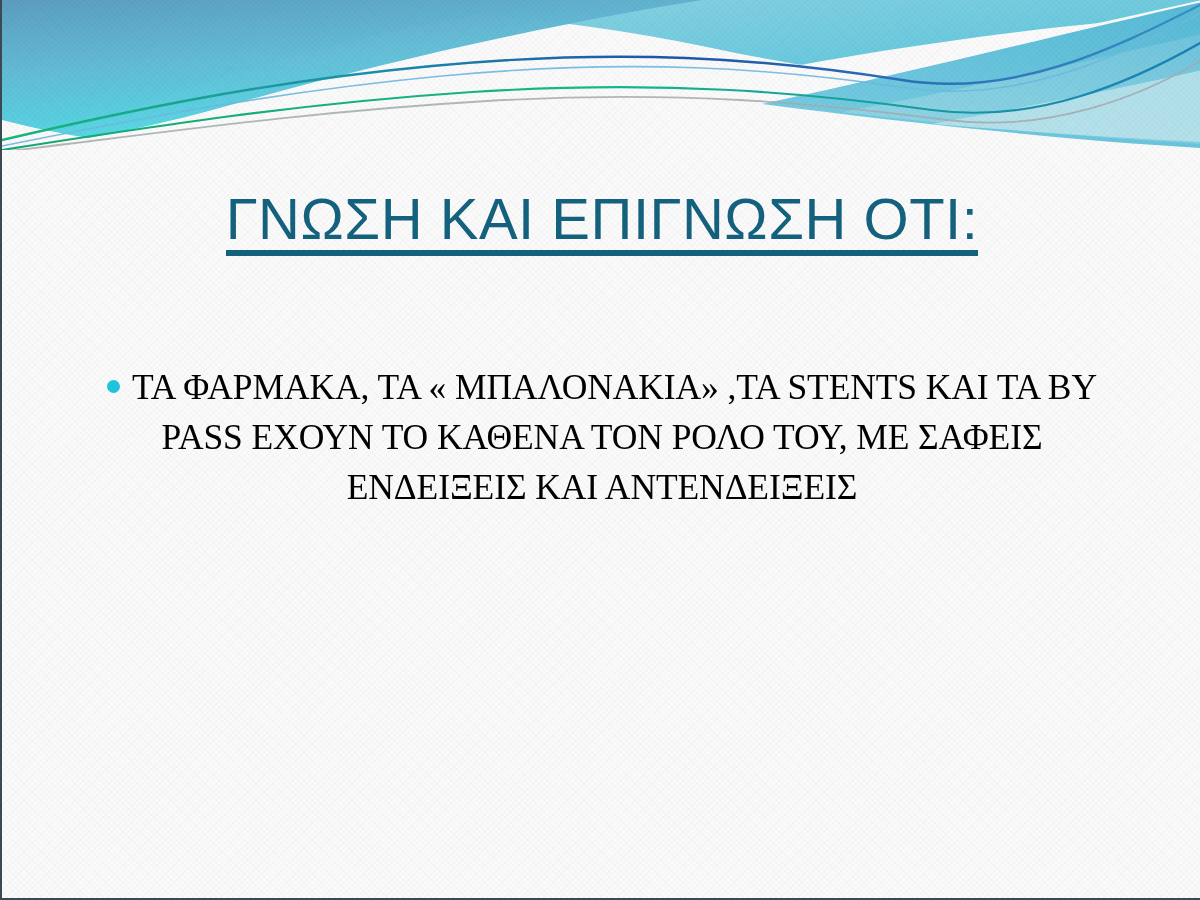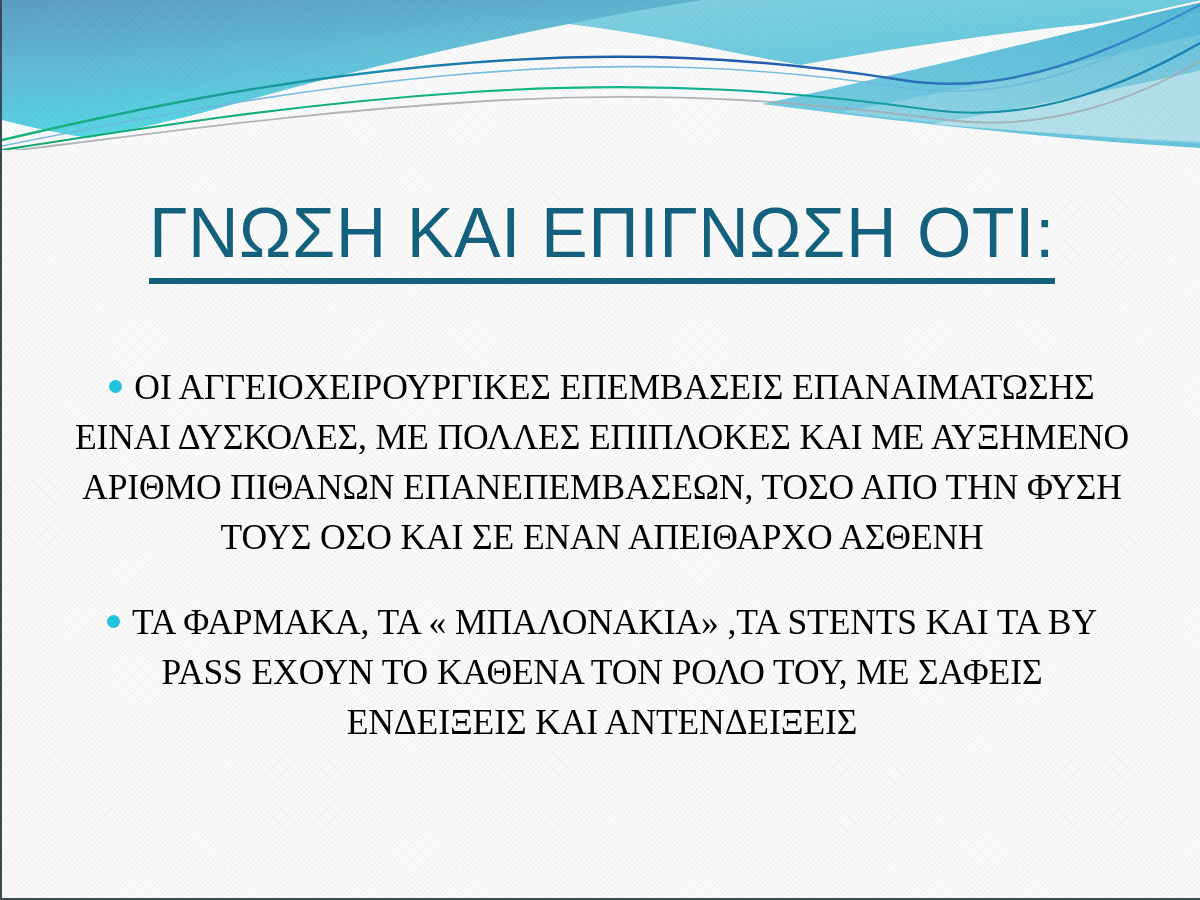--- a/index.html
+++ b/index.html
@@ -52,26 +52,26 @@
     position: absolute;
     top: 150px;
     left: 0;
     width: 1200px;
     text-align: center;
     z-index: 4;
   }
   #slide-title {
     display: inline-block;
     font-family: "Liberation Sans", "DejaVu Sans", sans-serif;
-    font-size: 70px;
+    font-size: 58px;
     line-height: 1.05;
     font-weight: 400;
     letter-spacing: 0.5px;
     color: #14617d;
-    padding-bottom: 8px;
+    padding-bottom: 0;
     border-bottom: 6px solid #14617d;
     white-space: nowrap;
   }
 
   
   #body-block {
     position: absolute;
     top: 326px;
     left: 72px;
     width: 1056px;
@@ -162,23 +162,20 @@
       <path d="M0,152 C150,134 300,112 485,101 C675,90 815,103 945,120 C1048,133 1140,96 1200,60" fill="none" stroke="#a3abb0" stroke-width="1.8" opacity="0.85"></path>
     </svg>
   </div>
 
   <div id="title-block">
     <h1 id="slide-title">ΓΝΩΣΗ ΚΑΙ ΕΠΙΓΝΩΣΗ ΟΤΙ:</h1>
   </div>
 
   <div id="body-block">
 
-    <p class="bullet-para">
-      <span class="bullet-dot"></span><span class="bullet-text">ΟΙ ΑΓΓΕΙΟΧΕΙΡΟΥΡΓΙΚΕΣ ΕΠΕΜΒΑΣΕΙΣ ΕΠΑΝΑΙΜΑΤΩΣΗΣ ΕΙΝΑΙ ΔΥΣΚΟΛΕΣ, ΜΕ ΠΟΛΛΕΣ ΕΠΙΠΛΟΚΕΣ ΚΑΙ ΜΕ ΑΥΞΗΜΕΝΟ ΑΡΙΘΜΟ ΠΙΘΑΝΩΝ ΕΠΑΝΕΠΕΜΒΑΣΕΩΝ, ΤΟΣΟ ΑΠΟ ΤΗΝ ΦΥΣΗ ΤΟΥΣ ΟΣΟ ΚΑΙ ΣΕ ΕΝΑΝ ΑΠΕΙΘΑΡΧΟ ΑΣΘΕΝΗ</span>
-    </p>
 
     <p class="bullet-para">
       <span class="bullet-dot"></span><span class="bullet-text">ΤΑ ΦΑΡΜΑΚΑ, ΤΑ « ΜΠΑΛΟΝΑΚΙΑ» ,ΤΑ STENTS ΚΑΙ ΤΑ BY PASS ΕΧΟΥΝ ΤΟ ΚΑΘΕΝΑ ΤΟΝ ΡΟΛΟ ΤΟΥ, ΜΕ ΣΑΦΕΙΣ ΕΝΔΕΙΞΕΙΣ ΚΑΙ ΑΝΤΕΝΔΕΙΞΕΙΣ</span>
     </p>
 
   </div>
 
   <div id="slide-texture"></div>
 </div>
 

